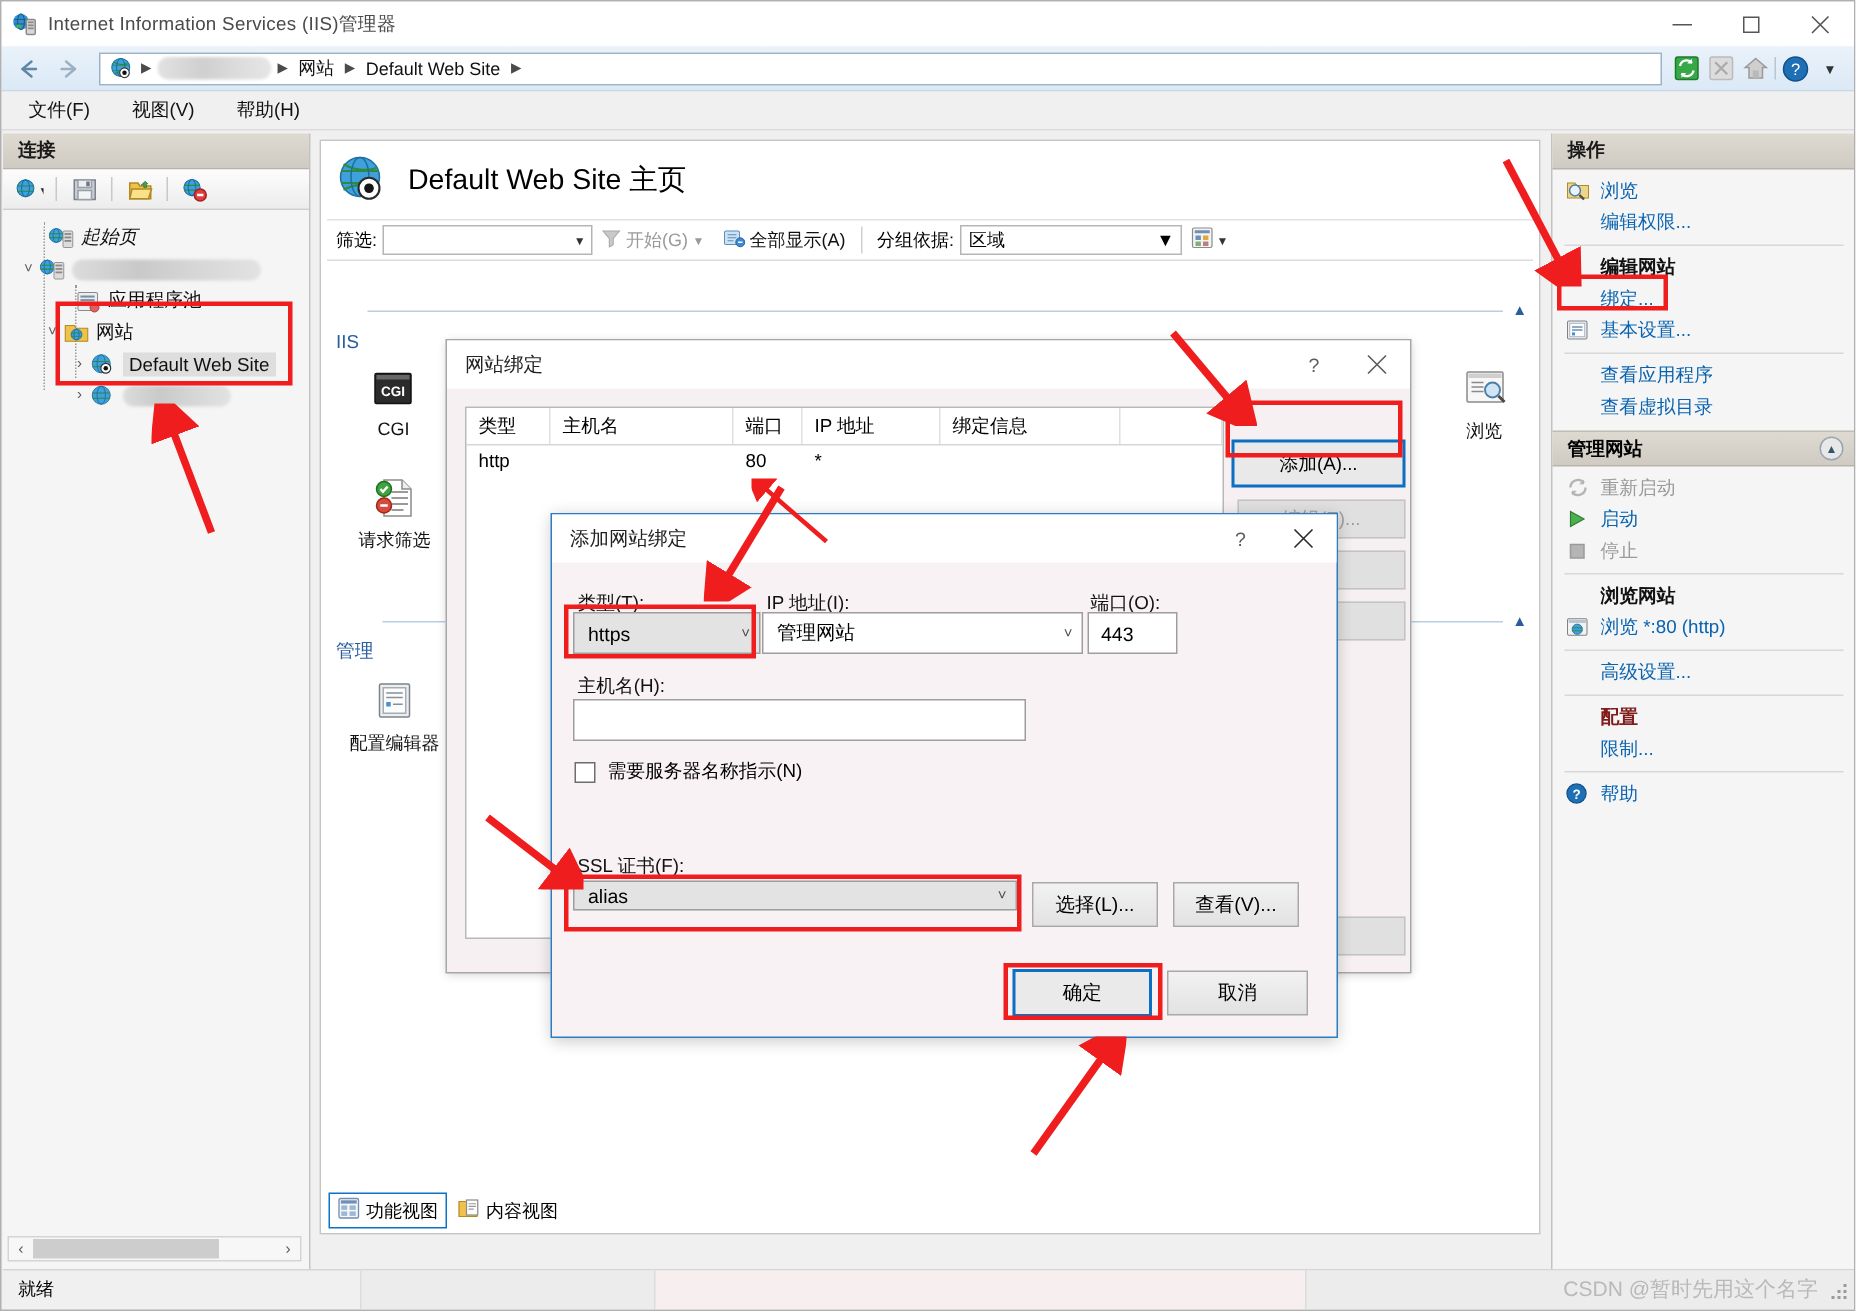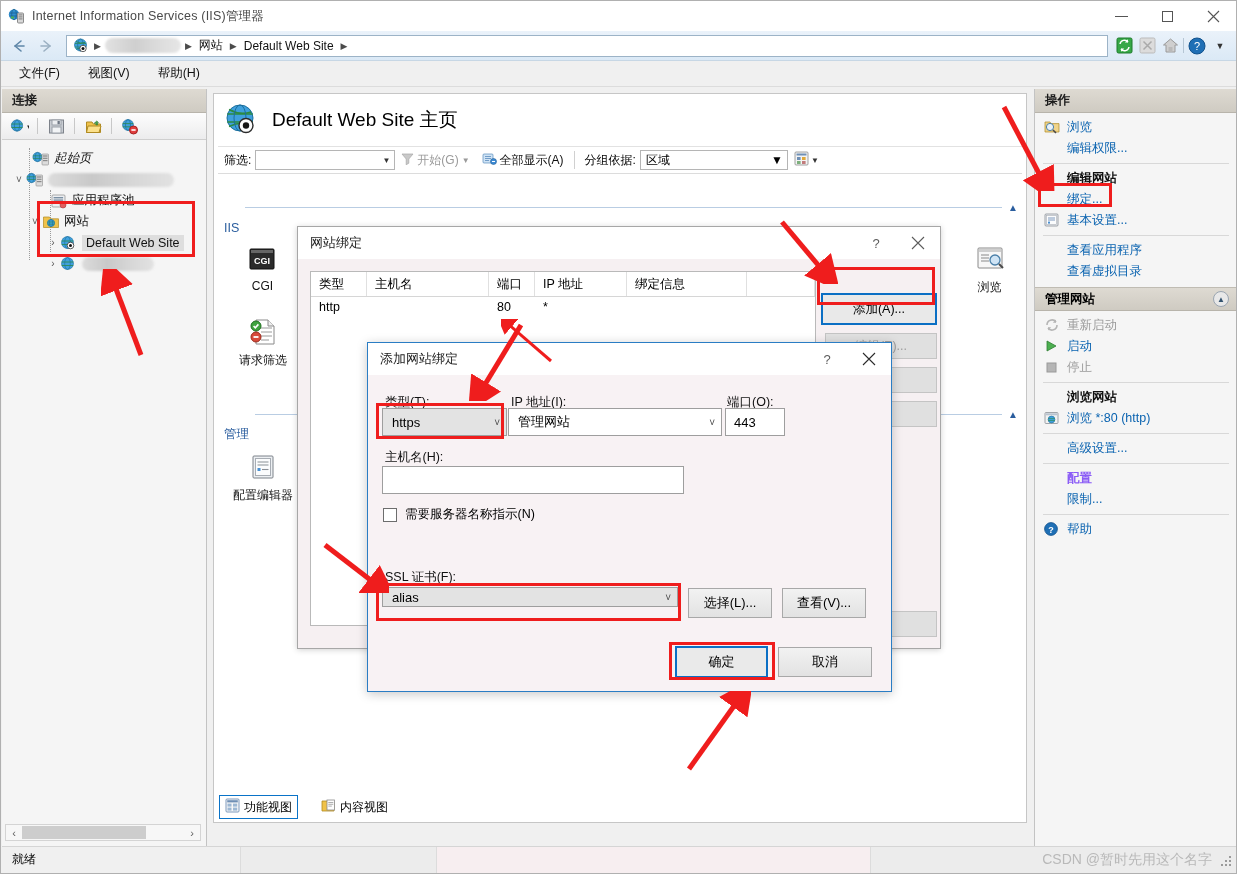--- a/index.html
+++ b/index.html
@@ -139,21 +139,21 @@
   .grouphdr .gname { color: #2a5d9e; font-size: 12.5px; padding-right: 6px; margin-top: 41px; }
   .grouphdr .gline { flex: 1; height: 1px; background: #b9cde3; }
   .grouphdr .gchev { color: #2a5d9e; font-size: 10px; padding-left: 6px; }
   .iconrow { display: flex; padding: 6px 0 2px 12px; gap: 8px; flex-wrap: nowrap; }
   .iconcell { width: 74px; display: flex; flex-direction: column; align-items: center; }
   .iconcell .ic { width: 32px; height: 32px; position: relative; margin-bottom: 4px; }
   .iconcell .lbl { font-size: 12px; text-align: center; color: #111; white-space: nowrap; }
 
   .viewtabs {
     position: absolute; left: 5px; bottom: 4px; width: 814px; height: 22px;
-    display: flex; align-items: center; gap: 18px;
+    display: flex; align-items: center; gap: 2px;
   }
   .vtab { display: flex; align-items: center; gap: 4px; padding: 2px 5px; font-size: 12px; }
   .vtab.active { border: 1px solid #0a73c8; }
 
   
   #actionpane {
     position: absolute; left: 1033px; top: 88px; width: 203px; height: 758px;
     background: #f5f5f5; border-left: 1px solid #c3c3c3;
   }
   .act-list { padding: 4px 0 0 0; }
@@ -857,21 +857,21 @@
 
       <div class="act-item">
         <span class="aico"></span>
         <span class="alink">高级设置...</span>
       </div>
 
       <div class="act-sep"></div>
 
       <div class="act-item bold">
         <span class="aico"></span>
-        <span class="alink" style="color:#8b5cf6;font-weight:bold;">配置</span>
+        <span class="alink" style="color:#7f1d1d;font-weight:bold;">配置</span>
       </div>
       <div class="act-item">
         <span class="aico"></span>
         <span class="alink">限制...</span>
       </div>
 
       <div class="act-sep"></div>
 
       <div class="act-item">
         <span class="aico">

